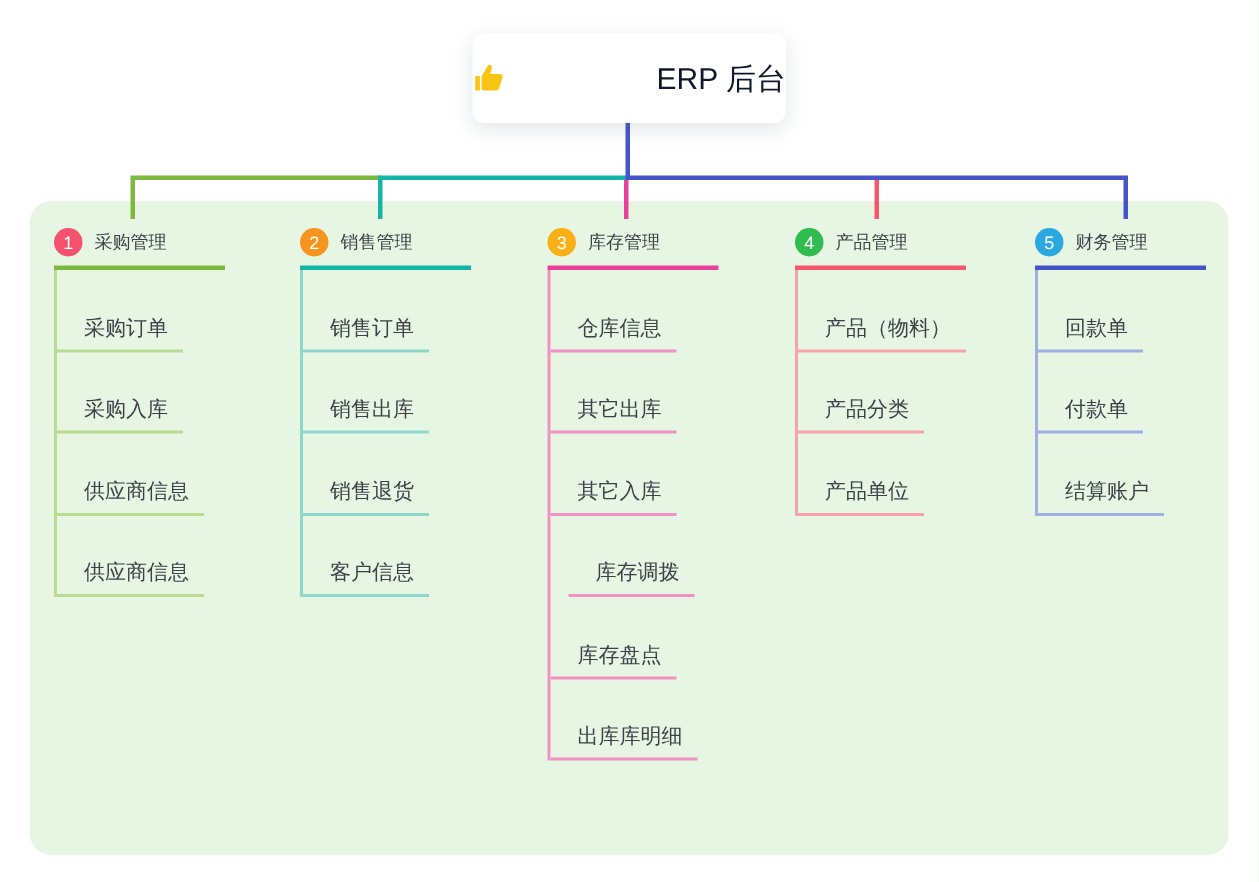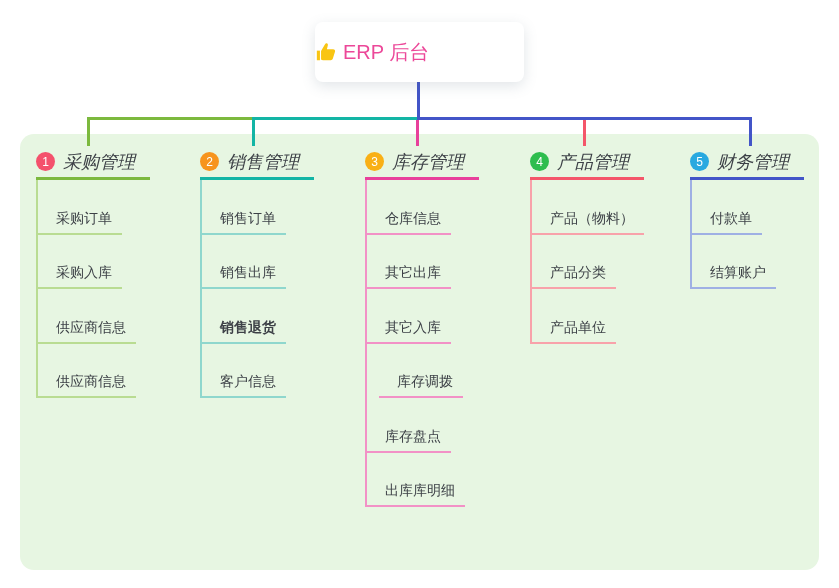--- a/index.html
+++ b/index.html
@@ -10,36 +10,36 @@
     color:#3d4147;
   }
   .panel{
     position:absolute;left:20px;top:134px;width:799px;height:436px;
     background:#e7f6e2;border-radius:14px;
   }
   .root-node{
     position:absolute;left:315px;top:22px;width:209px;height:60px;
     background:#ffffff;border-radius:8px;
     box-shadow:0 4px 14px rgba(90,110,130,.18);
-    display:flex;align-items:center;justify-content:flex-start;gap:6px;
-    font-size:20px;color:#ec4899;z-index:3;cursor:pointer;
+    display:flex;align-items:center;justify-content:space-between;gap:25px;
+    font-size:20px;color:#0f172a;z-index:3;cursor:pointer;
   }
   .line{position:absolute;z-index:1;}
   .branch{position:absolute;top:146px;width:114px;z-index:2;}
   .b1{left:36px;} .b2{left:200px;} .b3{left:365px;} .b4{left:530px;} .b5{left:690px;}
   .branch-header{
     height:31px;display:flex;align-items:center;
     border-bottom:3px solid #999;cursor:pointer;
   }
   .badge{
     width:19px;height:19px;border-radius:50%;flex:0 0 19px;
     display:inline-flex;align-items:center;justify-content:center;
     color:#fff;font-size:12px;margin-right:8px;background:#999;
   }
-  .branch-label{font-size:18px;white-space:nowrap;font-style:italic;}
+  .branch-label{font-size:12px;white-space:nowrap;}
   .children{border-left:2px solid #ccc;}
   .child{height:54.5px;display:flex;align-items:flex-end;}
   .child-label{
     display:inline-block;border-bottom:2px solid #ccc;
     padding:0 10px 5px 18px;font-size:14px;white-space:nowrap;cursor:pointer;
   }
   .thumb-icon{width:22px;height:22px;flex:0 0 22px;}
 </style>
 </head>
 <body>
@@ -93,21 +93,21 @@
     <span class="branch-label">销售管理</span>
   </div>
   <div class="children" style="border-left-color: rgb(143, 215, 205);">
     <div class="child">
         <span class="child-label" style="border-bottom-color: rgb(143, 215, 205);">销售订单</span>
       </div>
     <div class="child">
         <span class="child-label" style="border-bottom-color: rgb(143, 215, 205);">销售出库</span>
       </div>
     <div class="child">
-        <span class="child-label" style="border-bottom-color: rgb(143, 215, 205); font-weight: bold;">销售退货</span>
+        <span class="child-label" style="border-bottom-color: rgb(143, 215, 205);">销售退货</span>
       </div>
     <div class="child">
         <span class="child-label" style="border-bottom-color: rgb(143, 215, 205);">客户信息</span>
       </div>
   </div>
 </div>
 
 <div class="branch b3">
   <div class="branch-header" style="border-bottom-color: rgb(232, 64, 155);">
     <span class="badge" style="background-color: rgb(249, 176, 22);">3</span>
@@ -153,19 +153,22 @@
   </div>
 </div>
 
 <div class="branch b5">
   <div class="branch-header" style="border-bottom-color: rgb(67, 85, 200);">
     <span class="badge" style="background-color: rgb(41, 169, 224);">5</span>
     <span class="branch-label">财务管理</span>
   </div>
   <div class="children" style="border-left-color: rgb(159, 176, 228);">
     <div class="child">
+        <span class="child-label" style="border-bottom-color: rgb(159, 176, 228);">回款单</span>
+      </div>
+    <div class="child">
         <span class="child-label" style="border-bottom-color: rgb(159, 176, 228);">付款单</span>
       </div>
     <div class="child">
         <span class="child-label" style="border-bottom-color: rgb(159, 176, 228); text-align: right;">结算账户</span>
       </div>
   </div>
 </div>
 
 </body></html>

